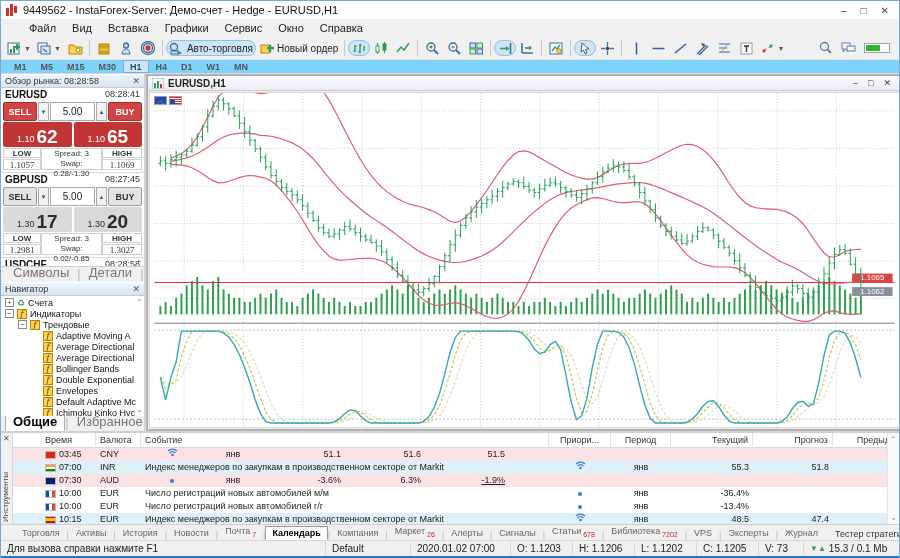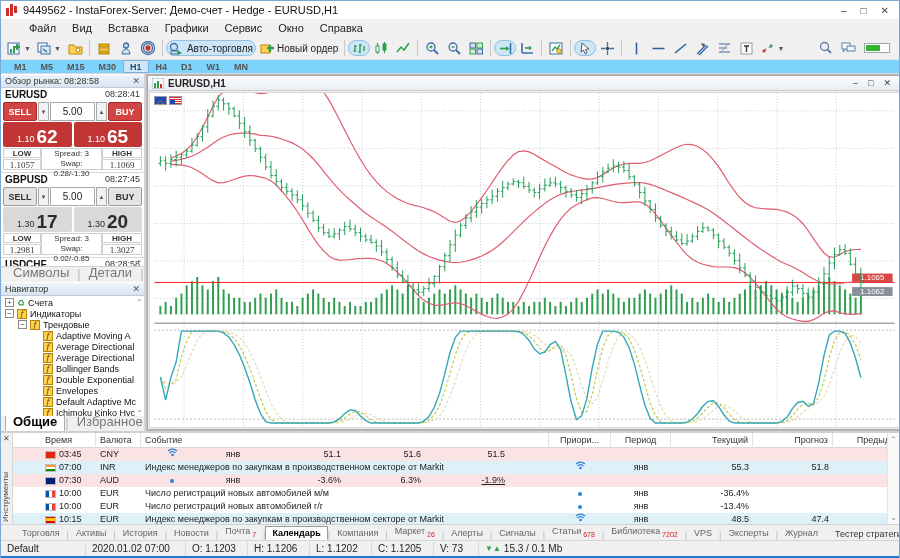--- a/index.html
+++ b/index.html
@@ -1289,20 +1289,21 @@
       <span class="b-sep">|</span>
       <div class="b-tab"><span>VPS</span></div>
       <span class="b-sep">|</span>
       <div class="b-tab"><span>Эксперты</span></div>
       <span class="b-sep">|</span>
       <div class="b-tab"><span>Журнал</span></div>
       <div class="bt-right">Тестер стратегий</div>
     </div>
 
   <div class="statusbar">
+    <div class="sb-seg sb-help">Для вызова справки нажмите F1</div>
     <div class="sb-seg" style="width:85px">Default</div>
     <div class="sb-seg" style="width:100px">2020.01.02 07:00</div>
     <div class="sb-seg" style="width:62px">O: 1.1203</div>
     <div class="sb-seg" style="width:62px">H: 1.1206</div>
     <div class="sb-seg" style="width:62px">L: 1.1202</div>
     <div class="sb-seg" style="width:62px">C: 1.1205</div>
     <div class="sb-seg" style="width:45px">V: 73</div>
     <div class="sb-seg sb-traffic" style="width:95px">
       <span class="tr-ic">▼▲</span>
       <span>15.3 / 0.1 Mb</span>

